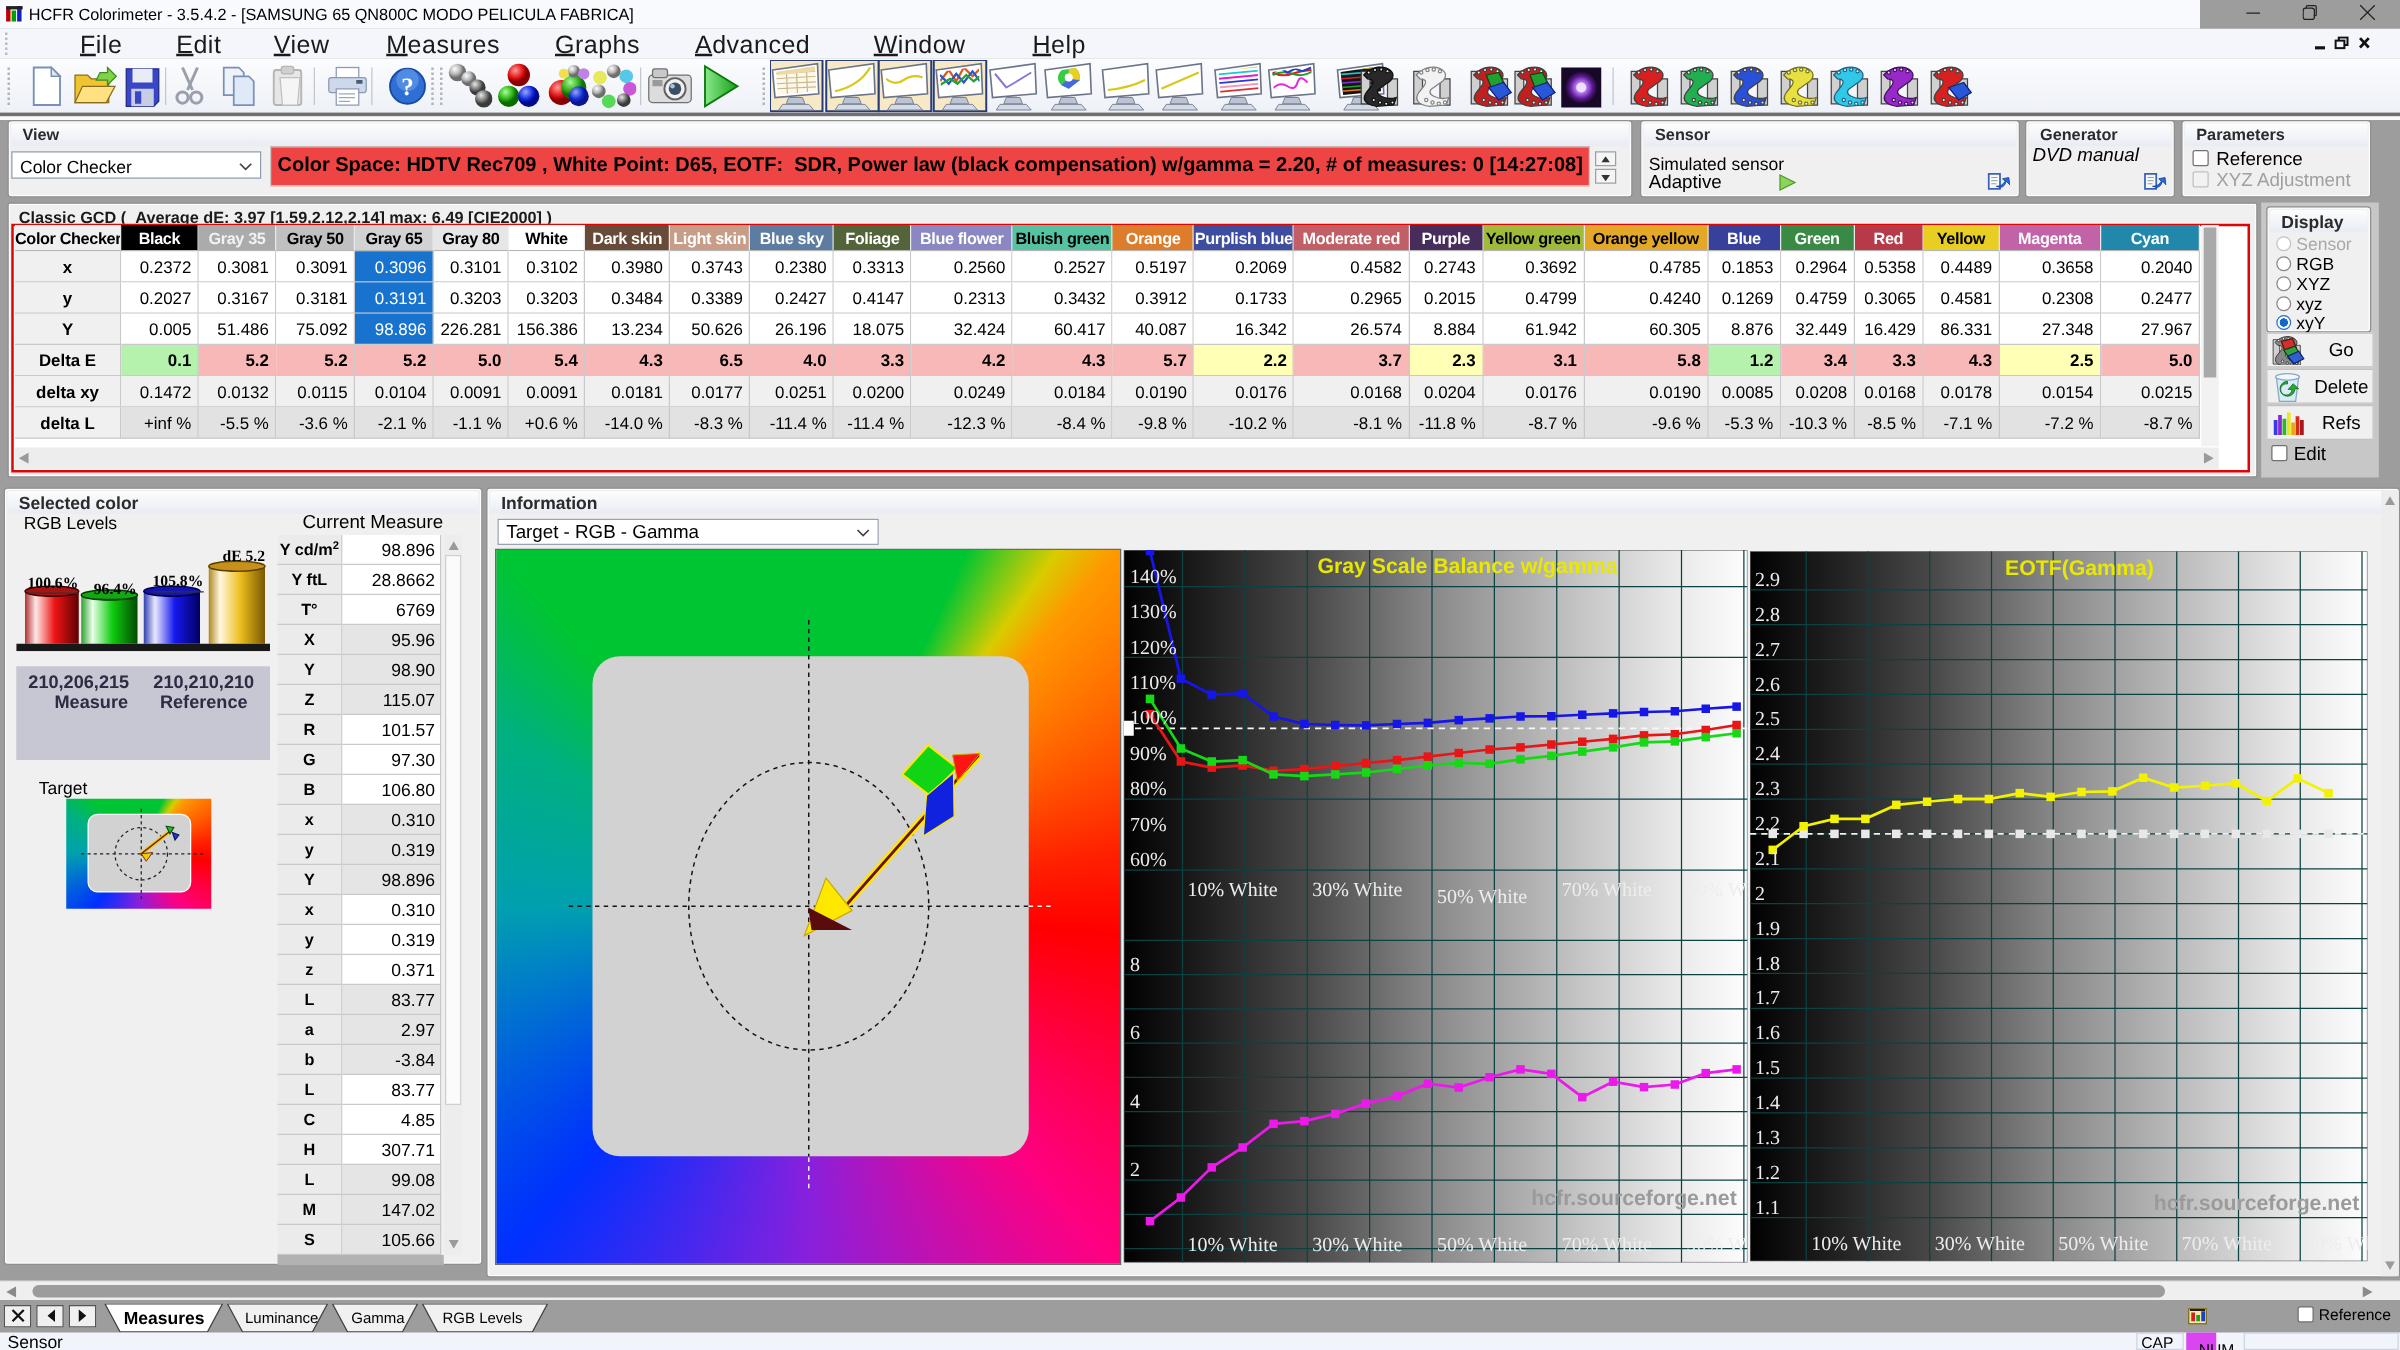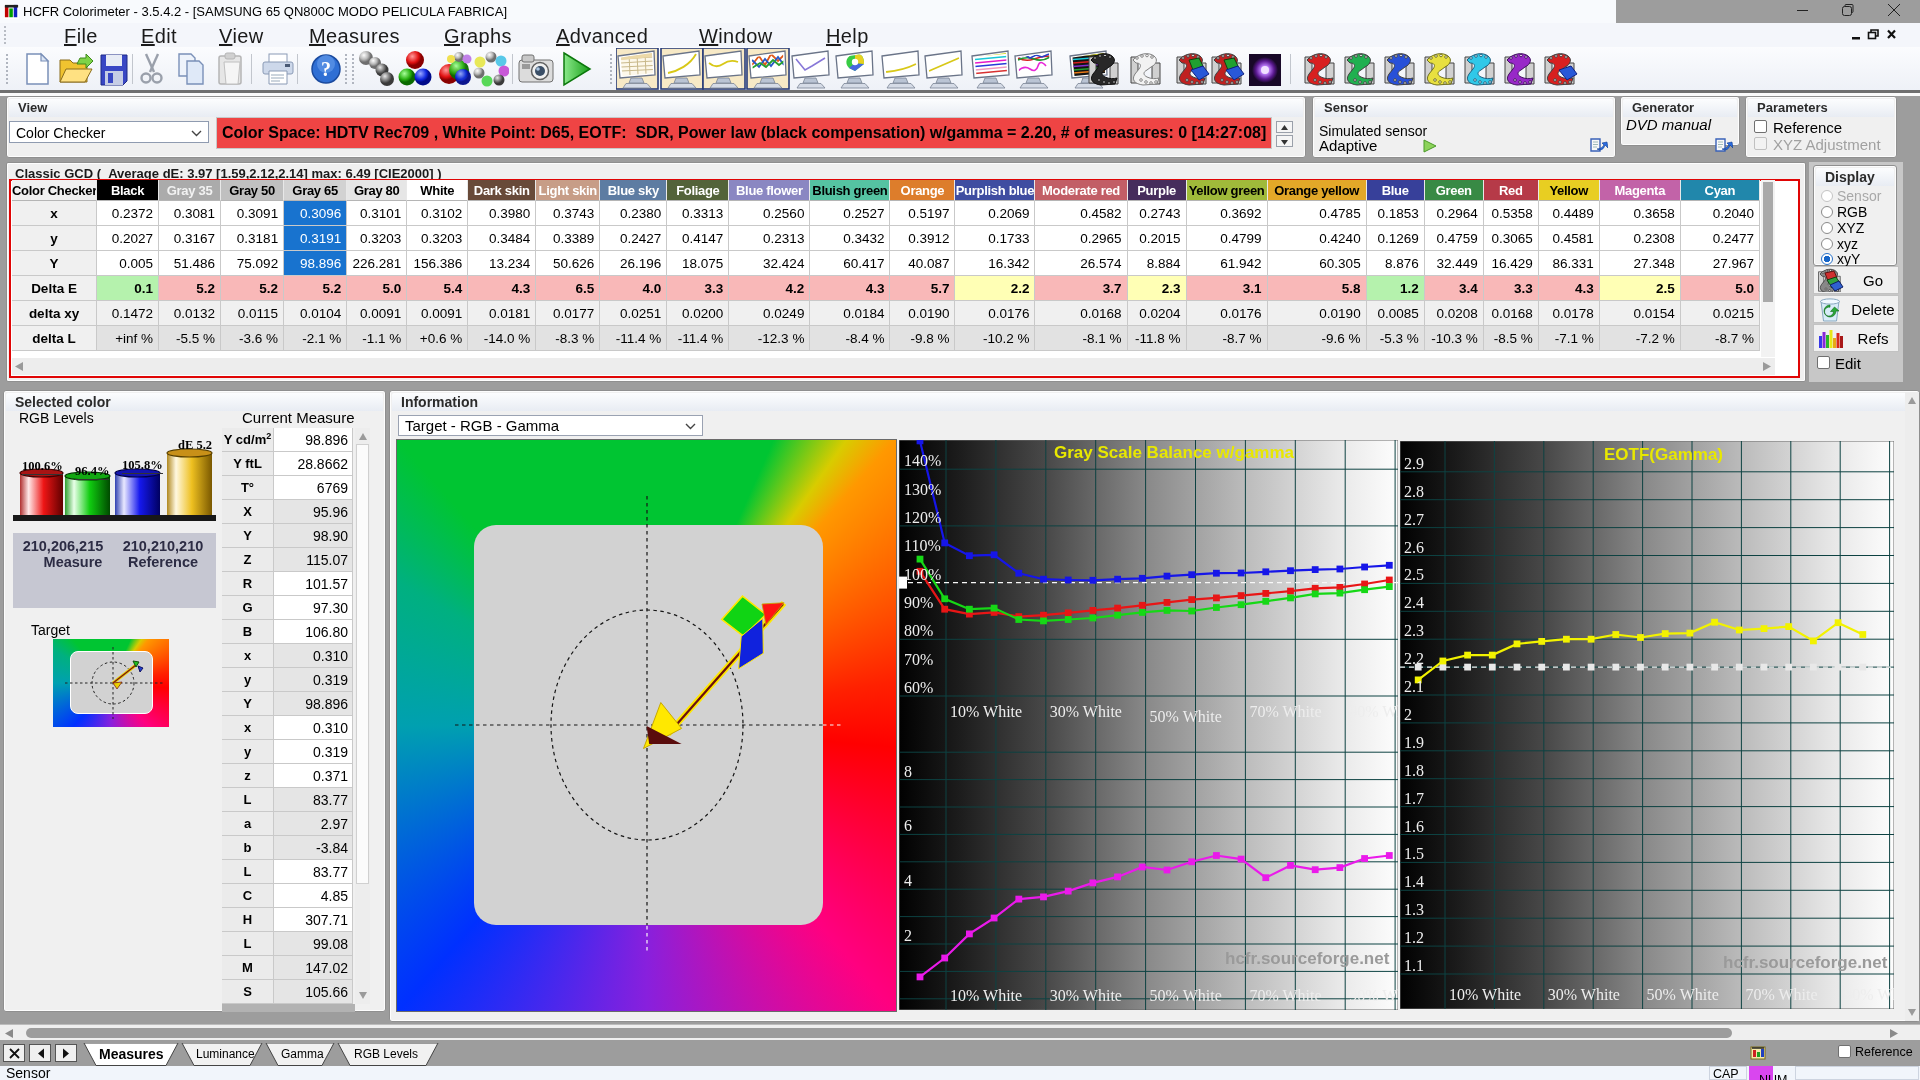--- a/index.html
+++ b/index.html
@@ -1,18 +1,18 @@
 <!DOCTYPE html>
 <html><head><meta charset="utf-8"><style>
 *{margin:0;padding:0;box-sizing:border-box;}
 html,body{width:1920px;height:1080px;overflow:hidden;}
 body{font-family:"Liberation Sans",sans-serif;background:#9d9d9d;position:relative;}
 .abs{position:absolute;}
 
-#titlebar{left:0;top:0;width:1616px;height:23px;background:#f8fafd;}
+#titlebar{left:0;top:0;width:1760px;height:23px;background:#f8fafd;}
 #menubar{left:0;top:23px;width:1920px;height:24px;background:#f4f6fb;}
 #toolbar{left:0;top:47px;width:1920px;height:43px;background:linear-gradient(#fbfcfe,#eef1f7);}
 .menuitem{color:#1a1a1a;top:0;line-height:24px;}
 .menuitem u{text-decoration:underline;}
 .winbtn{position:absolute;top:0;width:46px;height:23px;color:#222;text-align:center;line-height:23px;font-size:13px;}
 
 .pane{position:absolute;background:#f0f0f0;border:1px solid #8f8f8f;border-radius:3px;box-shadow:inset 0 0 0 1px #fdfdfd;}
 .pane .ptitle{position:absolute;left:2px;top:2px;right:2px;height:18px;background:linear-gradient(#fcfdfe,#e8ecf3);font-weight:bold;font-size:13px;color:#2b2b2b;padding-left:9px;line-height:18px;border-radius:2px 2px 0 0;}
 
 table{border-collapse:separate;border-spacing:0;}
@@ -415,21 +415,21 @@
   <div class="abs" style="left:6px;top:40px;font-size:15px;">Adaptive</div>
   <svg class="abs" style="left:110px;top:42px" width="14" height="14" viewBox="0 0 14 14">
       <path d="M1 1 L13 7 L1 13 z" fill="#8cd35a" stroke="#4a9a28"></path>
     </svg>
   <svg class="abs" style="left:276px;top:40px" width="19" height="17" viewBox="0 0 19 17">
       <path d="M2 2 h9 v12 h-9 z" fill="#f8f8f8" stroke="#3a62b8" stroke-width="1.4"></path>
       <path d="M4 5 h5 M4 7.5 h5 M4 10 h4" stroke="#8aa" stroke-width="0.8"></path>
       <path d="M8 12 q6 3 8 -4 l3 3 -1 -6 -5 1 2 2 q-2 4 -7 4z" fill="#2a6ae0" stroke="#0a3a90" stroke-width="0.6"></path>
     </svg>
 </div>
-<div class="pane" id="genpane" style="left:1620px;top:96px;width:120px;height:50px;">
+<div class="pane" id="genpane" style="left:1620px;top:96px;width:120px;height:62px;">
   <div class="ptitle">Generator</div>
   <div class="abs" style="left:5px;top:19px;font-size:15px;font-style:italic;">DVD manual</div>
   <svg class="abs" style="left:93px;top:40px" width="19" height="17" viewBox="0 0 19 17">
       <path d="M2 2 h9 v12 h-9 z" fill="#f8f8f8" stroke="#3a62b8" stroke-width="1.4"></path>
       <path d="M4 5 h5 M4 7.5 h5 M4 10 h4" stroke="#8aa" stroke-width="0.8"></path>
       <path d="M8 12 q6 3 8 -4 l3 3 -1 -6 -5 1 2 2 q-2 4 -7 4z" fill="#2a6ae0" stroke="#0a3a90" stroke-width="0.6"></path>
     </svg>
 </div>
 <div class="pane" id="parampane" style="left:1745px;top:96px;width:152px;height:62px;">
   <div class="ptitle">Parameters</div>

